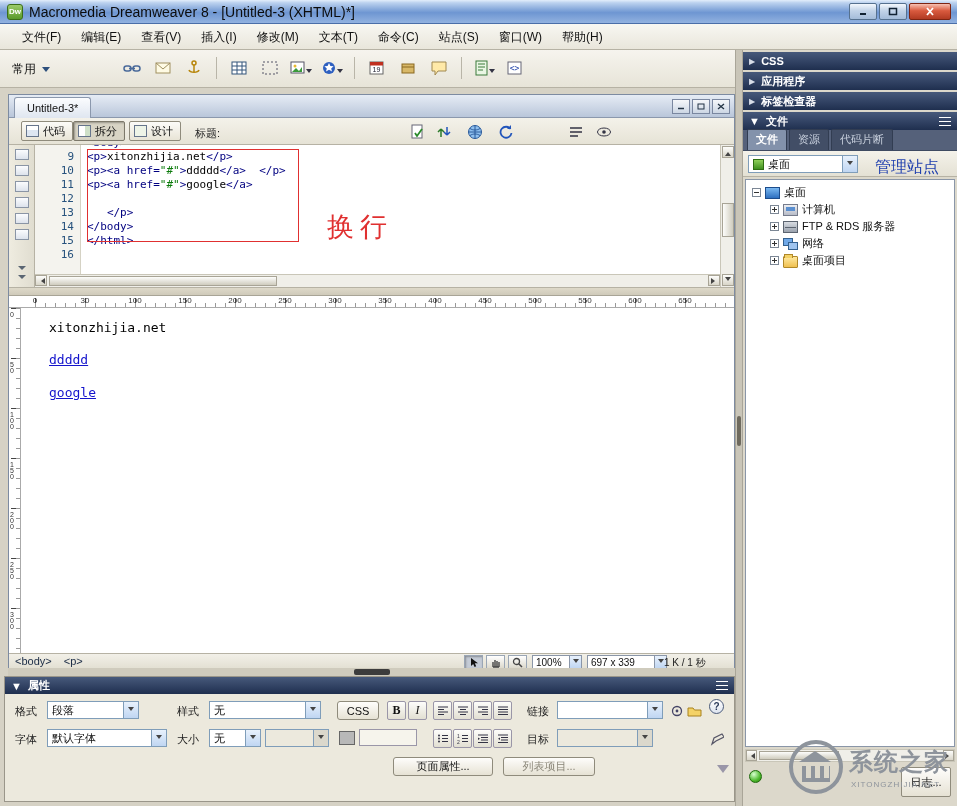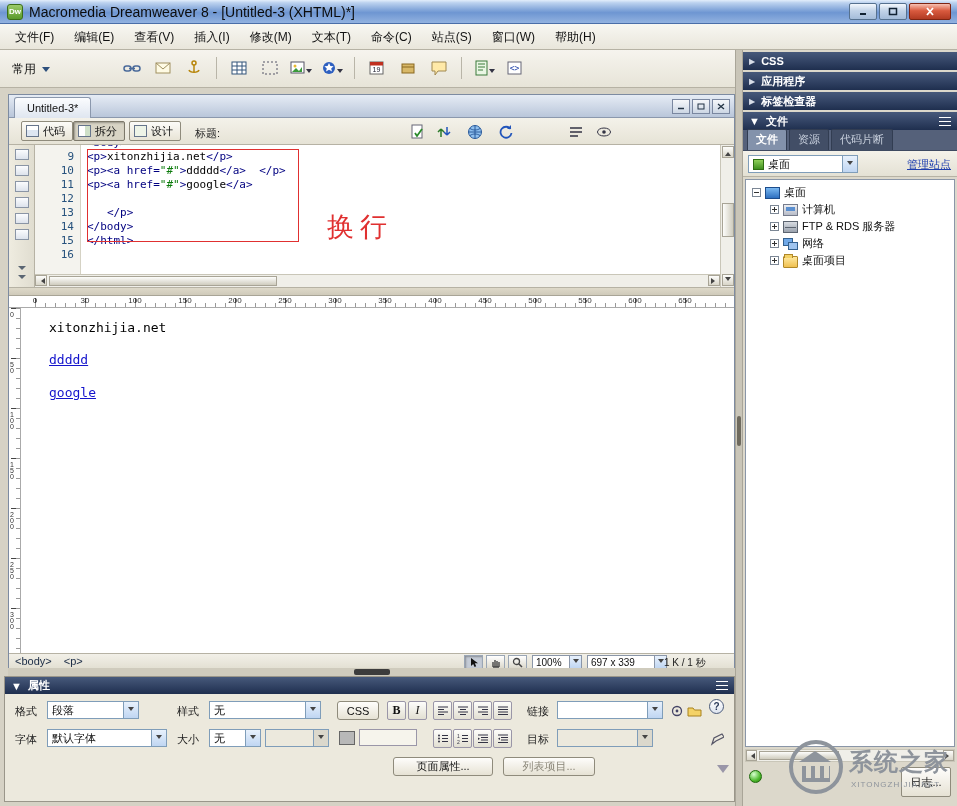--- a/index.html
+++ b/index.html
@@ -14,21 +14,21 @@
  background:linear-gradient(#9ccb6a,#5a9a2a);color:#fff;font-size:8px;font-weight:bold;
  display:flex;align-items:center;justify-content:center;border:1px solid #3c6e1a}
 #title-text{font-size:14px;color:#0c0c0c}
 #win-controls{position:absolute;right:6px;top:3px;display:flex;gap:2px}
 .wbtn{width:28px;height:17px;border:1px solid #56718f;border-radius:2px;
  background:linear-gradient(#f4f8fd,#c2d3e8 45%,#a4bcd9);display:flex;align-items:center;justify-content:center}
 .wbtn.close{width:42px;background:linear-gradient(#f7c1b3,#d95a3e 45%,#b13a22);border-color:#7d2412}
 
 
 #menubar{position:absolute;left:0;top:24px;width:957px;height:26px;
- background:linear-gradient(#f8f7f2,#e9e6db);border-bottom:1px solid #b6b2a4;display:flex;align-items:center;padding-left:5px}
+ background:linear-gradient(#f8f7f2,#e9e6db);border-bottom:1px solid #b6b2a4;display:flex;align-items:center;padding-left:12px}
 .menu-item{padding:0 10px;line-height:24px;font-size:12px;color:#111}
 
 
 #toolbar{position:absolute;left:0;top:50px;width:735px;height:38px;
  background:linear-gradient(#f6f4ee,#e7e4d8);border-bottom:1px solid #b6b2a4}
 #insert-cat{position:absolute;left:12px;top:11px;display:flex;align-items:center;gap:6px;font-size:12px}
 .dd-arrow{width:0;height:0;border:4px solid transparent;border-top:5px solid #2d4f7c;margin-top:4px}
 #tb-icons{position:absolute;left:120px;top:6px;display:flex;align-items:center;gap:7px}
 .tbi{width:24px;height:24px;display:flex;align-items:center;justify-content:center;border:1px solid transparent;border-radius:2px}
 .tbi .mini-dd{width:0;height:0;border:3px solid transparent;border-top:4px solid #334;margin:8px 0 0 1px}
@@ -160,21 +160,21 @@
 .pg-header .arr{font-size:8px;color:#d7dde8}
 #files-group{position:absolute;left:0;top:62px;right:0;bottom:0}
 #files-header{height:18px;display:flex;align-items:center;gap:6px;padding:0 6px;
  background:linear-gradient(#47597b,#1f2f4f);color:#fff;font-weight:bold;font-size:11px}
 #files-tabs{height:21px;background:#55617a;display:flex;align-items:flex-end;padding-left:4px;gap:2px;border-bottom:1px solid #3e4a61}
 .ftab{padding:2px 8px 3px;font-size:11px;color:#c9d1de;background:#424e66;border:1px solid #323d52;border-bottom:none;border-radius:2px 2px 0 0}
 .ftab.active{background:#8392ab;color:#fff;font-weight:bold}
 #files-toolbar{height:26px;background:linear-gradient(#f4f2ea,#e4e1d4);border-bottom:1px solid #b6b2a4;position:relative}
 #site-combo{position:absolute;left:5px;top:4px;width:110px;height:18px;background:#fff;border:1px solid #7f9db9;display:flex;align-items:center;font-size:11px}
 #site-combo .sicon{width:11px;height:11px;margin:0 4px;background:linear-gradient(#8fd05a,#3f8f1f);border:1px solid #2e6e12;flex:none}
-#manage-sites{position:absolute;right:6px;top:6px;font-size:11px;color:#1f3fae;text-decoration:underline}
+#manage-sites{position:absolute;right:18px;top:6px;font-size:16px;color:#1f3fae;}
 #files-tree{position:absolute;left:2px;top:67px;right:2px;height:568px;background:#fff;border:1px solid #8a96a8;overflow:hidden;font-size:11px;padding-top:4px}
 .tree-row{height:17px;display:flex;align-items:center;gap:4px;padding-left:6px}
 .tree-row.lv1{padding-left:24px}
 .exp{width:9px;height:9px;border:1px solid #7c8795;background:#fff;position:relative;flex:none}
 .exp::before{content:"";position:absolute;left:1px;top:3px;width:5px;height:1px;background:#333}
 .exp.plus::after{content:"";position:absolute;left:3px;top:1px;width:1px;height:5px;background:#333}
 .ti{width:15px;height:12px;flex:none;position:relative}
 .ti-desktop{background:linear-gradient(#79b7f0,#2d6fc0);border:1px solid #1c4c8c}
 .ti-computer{background:linear-gradient(#eceef2,#b8bcc8);border:1px solid #767c8c}
 .ti-computer::before{content:"";position:absolute;left:2px;top:2px;right:2px;bottom:4px;background:#5a8fd0}

